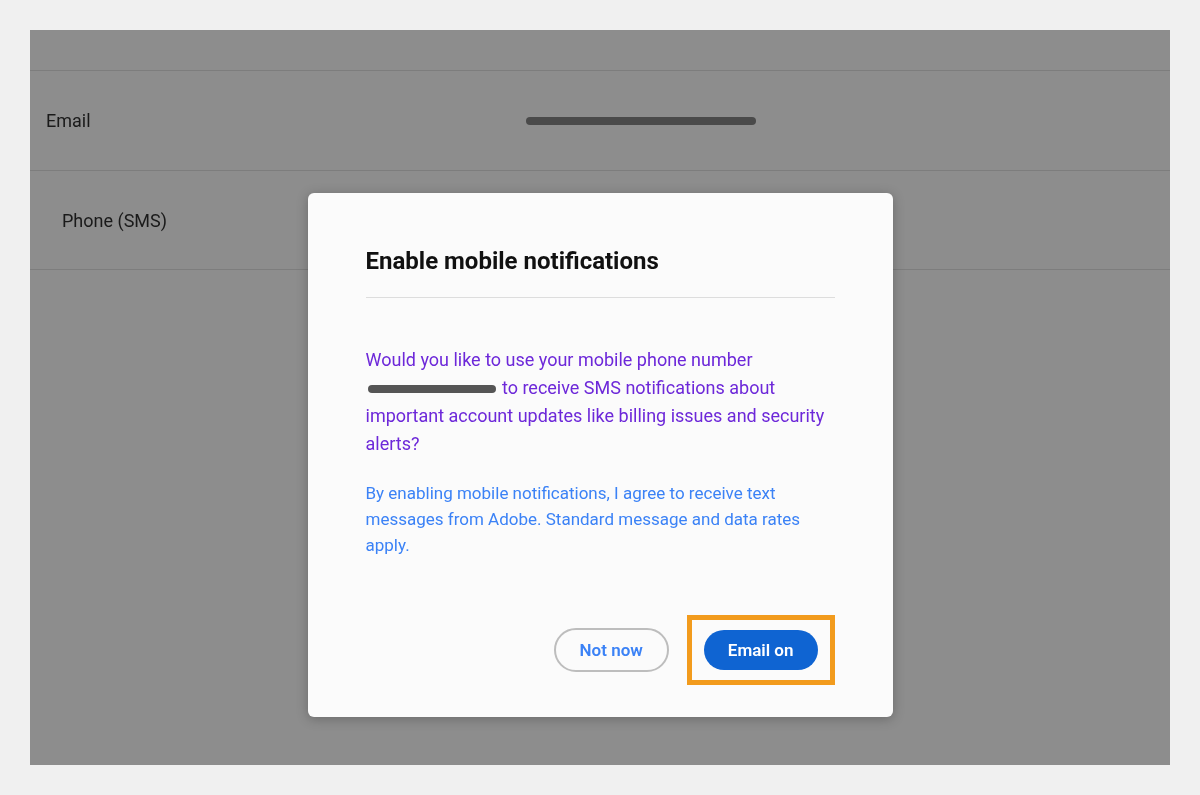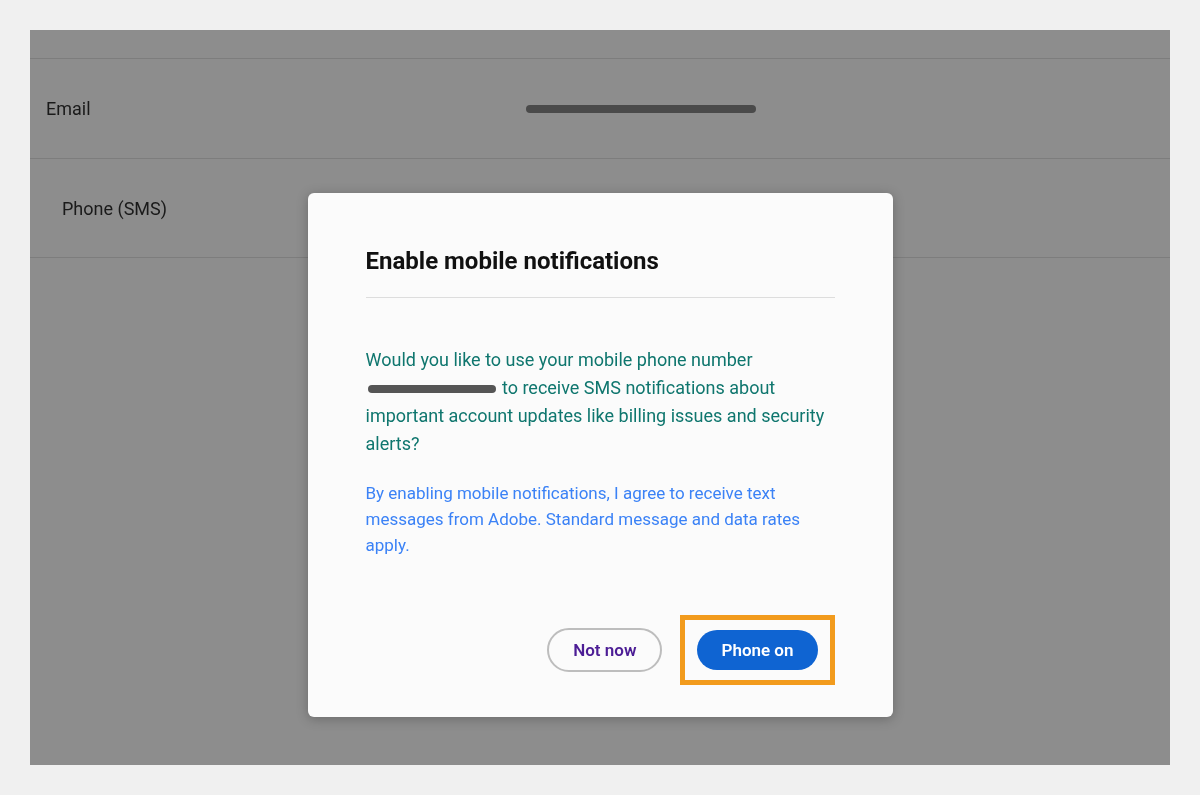--- a/index.html
+++ b/index.html
@@ -14,21 +14,21 @@
     .page-frame {
       position: absolute;
       top: 30px;
       left: 30px;
       right: 30px;
       bottom: 30px;
       background: #8d8d8d;
     }
     .settings-list {
       position: absolute;
-      top: 0;
+      top: 12px;
       left: 0;
       right: 0;
     }
     .settings-row {
       height: 100px;
       border-top: 1px solid #7d7d7d;
       display: flex;
       align-items: center;
       padding: 0 16px;
     }
@@ -74,21 +74,21 @@
       margin-bottom: 22px;
     }
     .modal-divider {
       height: 1px;
       background: #ddd;
       margin-bottom: 48px;
     }
     .modal-body {
       font-size: 18px;
       line-height: 1.55;
-      color: #0f766e;
+      color: #6d28d9;
       margin-bottom: 22px;
     }
     .redacted-phone {
       display: inline-block;
       width: 128px;
       height: 8px;
       background: #555;
       border-radius: 4px;
       vertical-align: middle;
       margin: 0 2px;
@@ -109,21 +109,21 @@
       font-size: 17px;
       font-weight: 600;
       padding: 10px 24px;
       border-radius: 999px;
       cursor: pointer;
       border: none;
       font-family: inherit;
     }
     .btn-secondary {
       background: #fbfbfb;
-      color: #4c1d95;
+      color: #3b82f6;
       border: 2px solid #bdbdbd;
     }
     .btn-primary {
       background: #0f64d2;
       color: #fff;
     }
     .highlight-box {
       border: 5px solid #f29b1d;
       padding: 10px 12px;
       display: inline-flex;
@@ -147,18 +147,18 @@
     <div class="modal">
       <h2 class="modal-title">Enable mobile notifications</h2>
       <div class="modal-divider"></div>
       <p class="modal-body">
         <span>Would you like to use your mobile phone number </span><span class="redacted-phone"></span><span> to receive SMS notifications about important account updates like billing issues and security alerts?</span>
       </p>
       <p class="modal-disclaimer">By enabling mobile notifications, I agree to receive text messages from Adobe. Standard message and data rates apply.</p>
       <div class="modal-actions">
         <button class="btn btn-secondary">Not now</button>
         <span class="highlight-box">
-          <button class="btn btn-primary">Phone on</button>
+          <button class="btn btn-primary">Email on</button>
         </span>
       </div>
     </div>
   </div>
 </div>
 
 </body></html>

